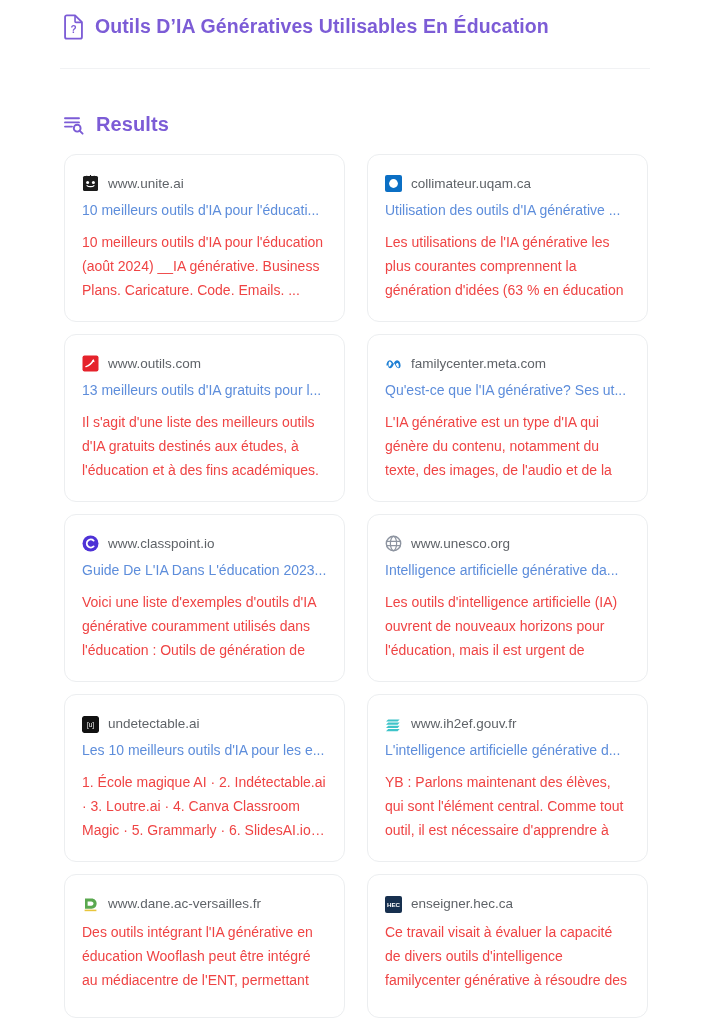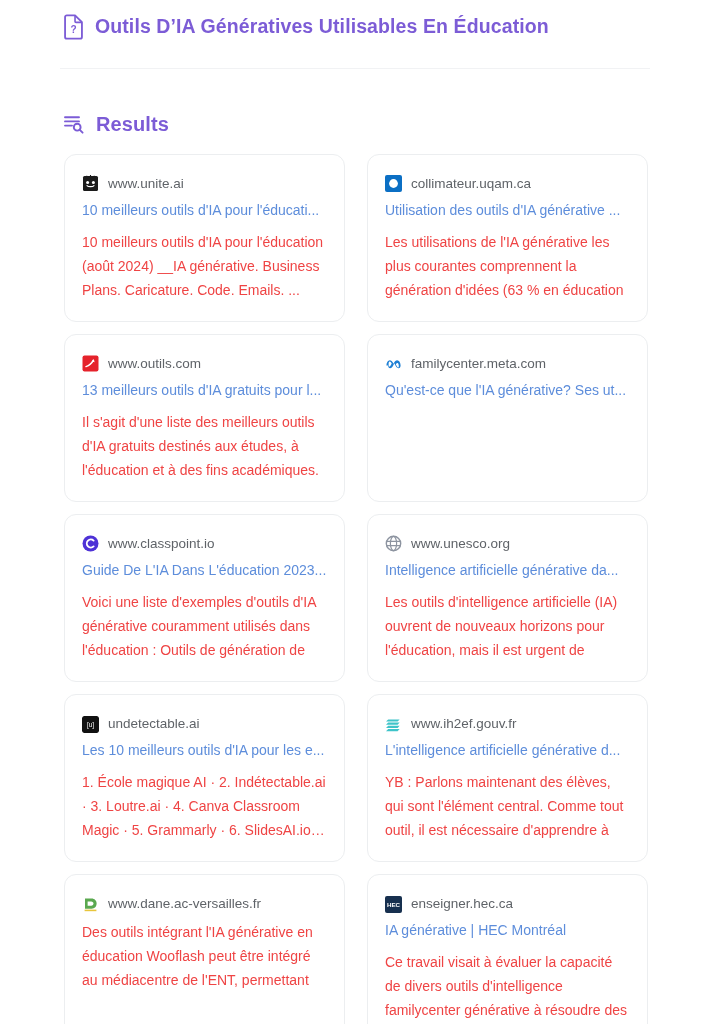--- a/index.html
+++ b/index.html
@@ -49,21 +49,21 @@
 
   .divider {
     margin: 22px 57px 0 60px;
     height: 1px;
     background: #f1f2f4;
   }
 
   
   .results-head {
     display: flex;
-    align-items: flex-start;
+    align-items: flex-end;
     gap: 11px;
     padding: 44px 0 0 63px;
   }
 
   .results-icon {
     width: 22px;
     height: 22px;
     display: block;
     flex: 0 0 auto;
   }
@@ -215,20 +215,21 @@
     <div class="card">
       <div class="card-src">
         <span class="favicon">
           <svg viewBox="0 0 17 17" width="17" height="17">
             <path d="M1.4 10.6c0-3.1 1.6-5.3 3.4-5.3 1.4 0 2.3 1 3.7 3.4 1.4-2.4 2.3-3.4 3.7-3.4 1.8 0 3.4 2.2 3.4 5.3 0 1.6-.8 2.6-2 2.6-1.3 0-2.2-1.1-3.4-3.3l-.9-1.6-.8 1.6c-1.2 2.2-2.1 3.3-3.4 3.3-1.2 0-2-1-2-2.6Zm2.3 0c0 .7.2 1 .6 1 .5 0 1-.6 1.9-2.2l.5-1c-.9-1.5-1.5-2-2.1-2-.6 0-1 .9-1 2.6 0 .6 0 1.1.1 1.6Zm7.1-1.2.5.9c.9 1.6 1.4 2.3 1.9 2.3.4 0 .6-.4.6-1 0-2.2-.5-3.5-1.3-3.5-.5 0-1 .5-1.7 1.3Z" fill="#1d7fd4"></path>
           </svg>
         </span>
         <span class="card-domain">familycenter.meta.com</span>
       </div>
       <div class="card-title">Qu'est-ce que l'IA générative? Ses ut...</div>
+      <div class="card-snippet">L'IA générative est un type d'IA qui génère du contenu, notamment du texte, des images, de l'audio et de la</div>
     </div>
 
     <div class="card">
       <div class="card-src">
         <span class="favicon">
           <svg viewBox="0 0 17 17" width="17" height="17">
             <circle cx="8.5" cy="8.5" r="8" fill="#4e32d6"></circle>
             <path d="M11.6 5.6a4 4 0 1 0 0 5.8" stroke="#ffffff" stroke-width="1.9" fill="none" stroke-linecap="round"></path>
           </svg>
         </span>
@@ -300,18 +301,17 @@
     <div class="card">
       <div class="card-src">
         <span class="favicon">
           <svg viewBox="0 0 17 17" width="17" height="17">
             <rect x="0" y="0" width="17" height="17" fill="#17304f"></rect>
             <text x="8.5" y="11" font-family="Liberation Sans, sans-serif" font-size="6.2" font-weight="700" fill="#ffffff" text-anchor="middle">HEC</text>
           </svg>
         </span>
         <span class="card-domain">enseigner.hec.ca</span>
       </div>
-      <div class="card-title">IA générative | HEC Montréal</div>
       <div class="card-snippet">Ce travail visait à évaluer la capacité de divers outils d'intelligence familycenter générative à résoudre des</div>
     </div>
 
   </div>
 </div>
 
 </body></html>

